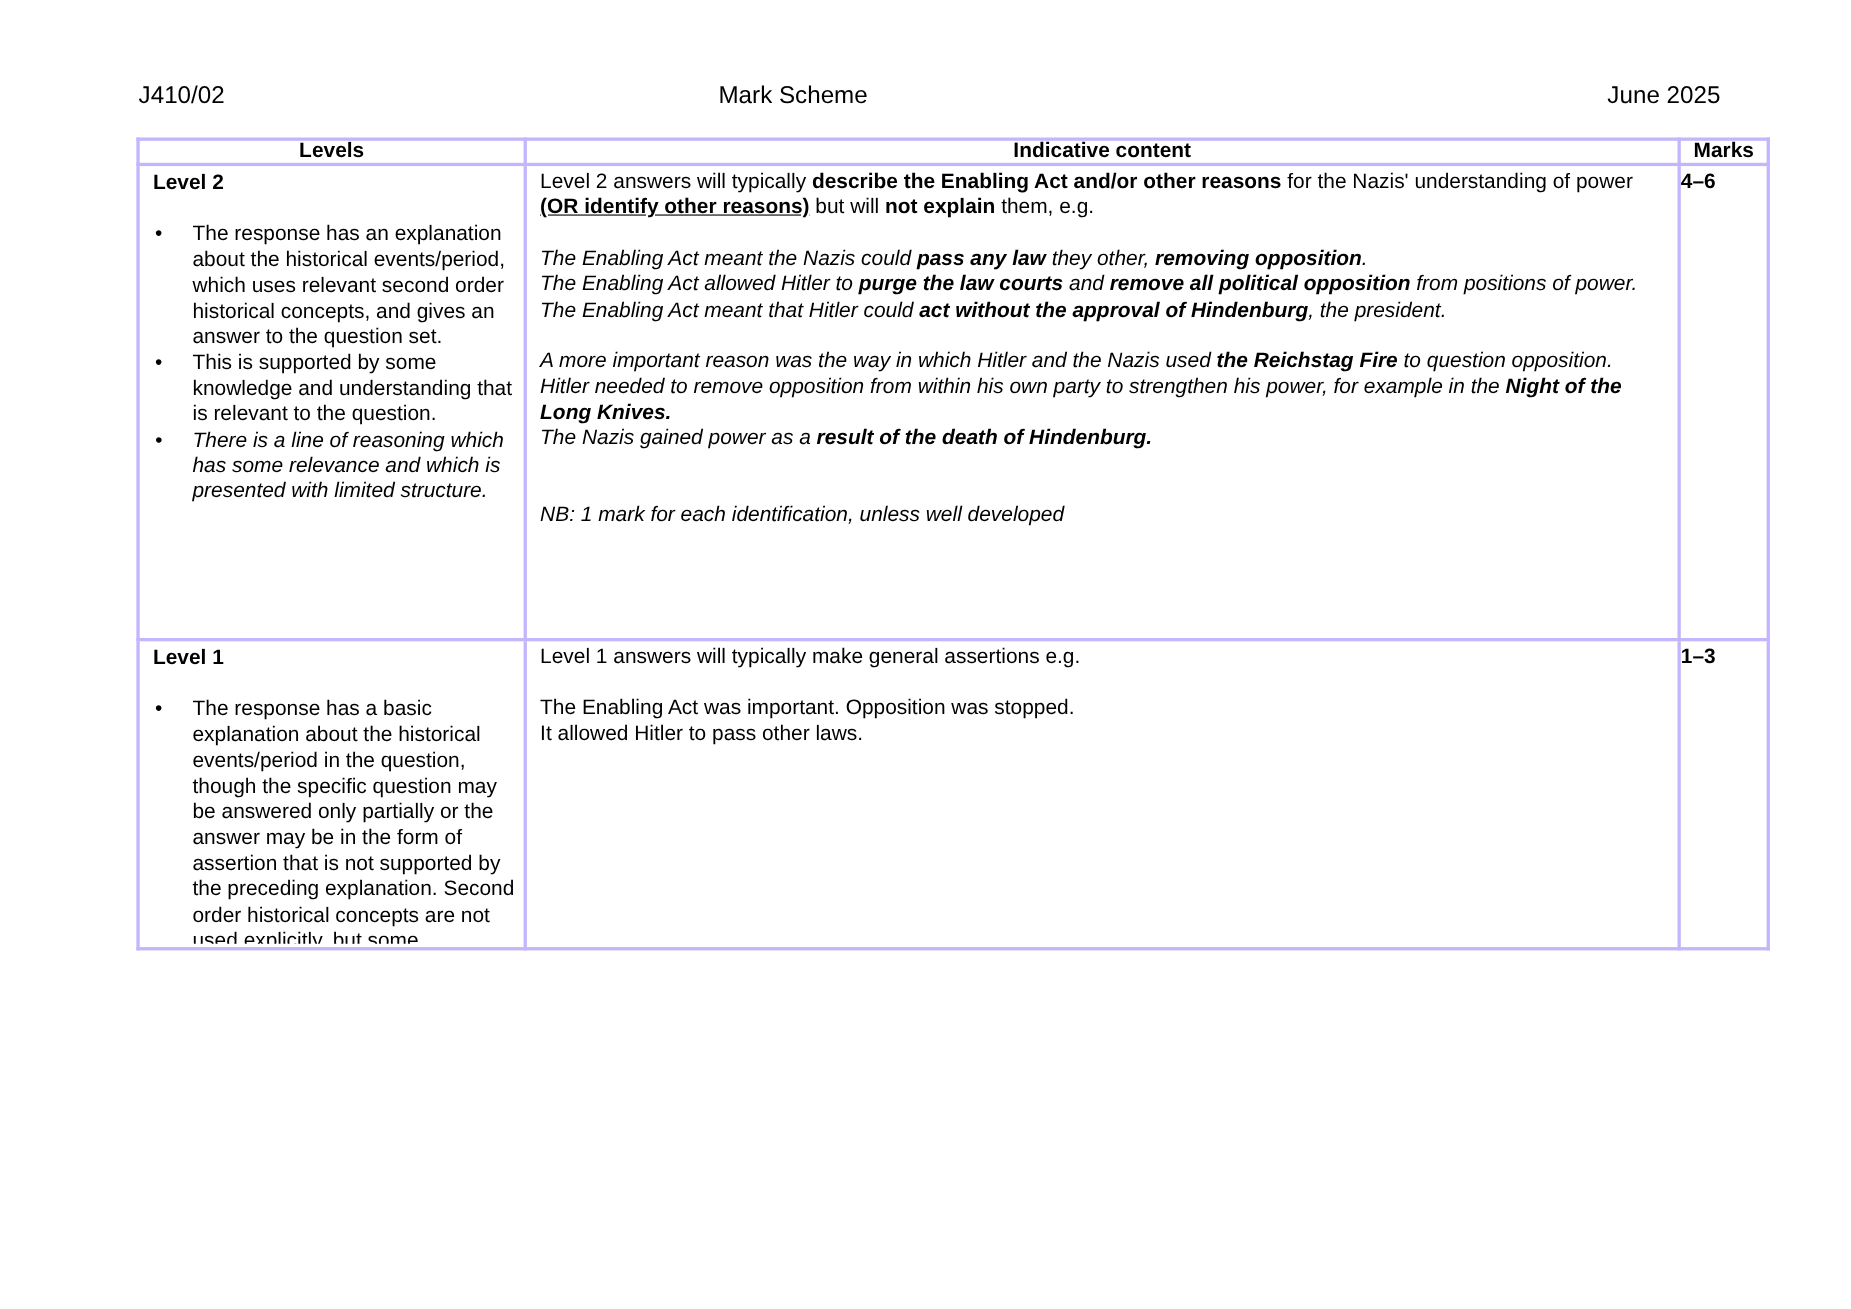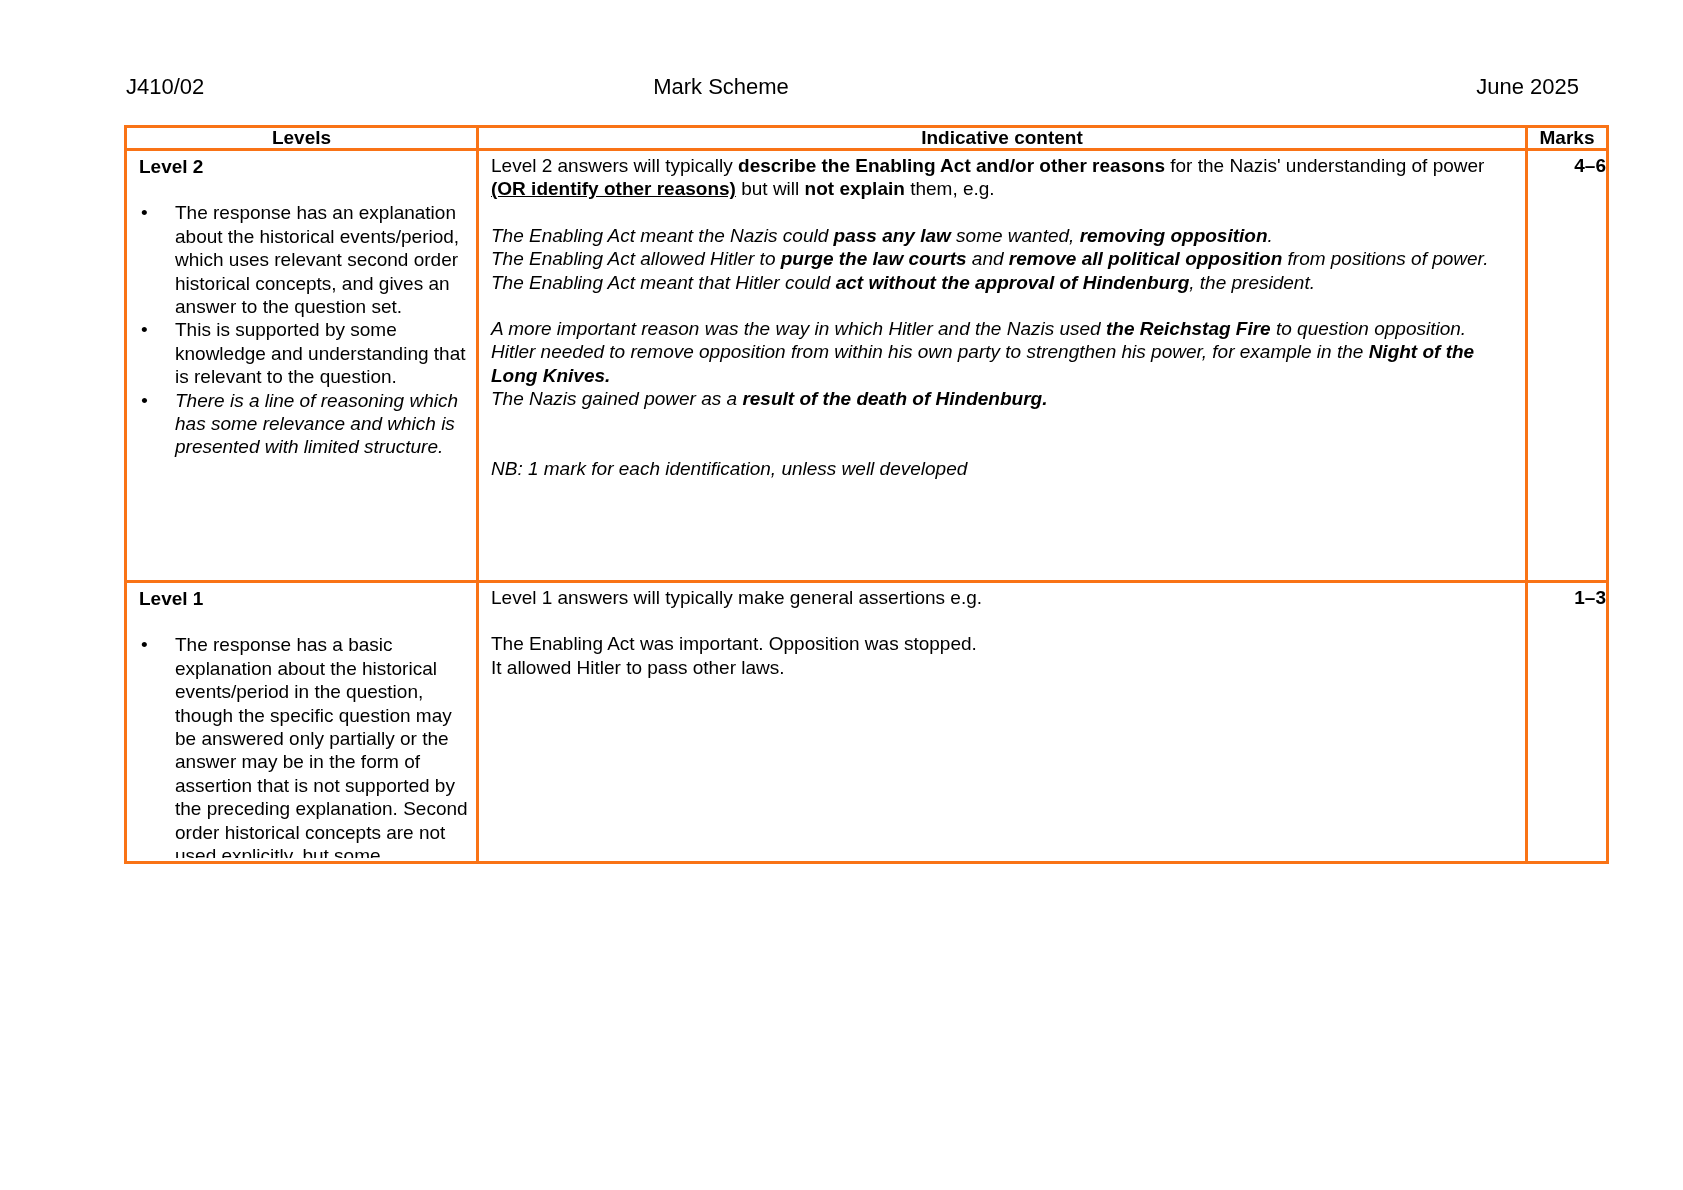--- a/index.html
+++ b/index.html
@@ -3,47 +3,47 @@
 <meta charset="utf-8">
 <style>
   html, body { margin: 0; padding: 0; background: #ffffff; }
   body {
     width: 1683px; height: 1190px; position: relative; overflow: hidden;
     font-family: "Liberation Sans", sans-serif; color: #000; font-size: 19px;
   }
   .hdr { position: absolute; top: 74px; font-size: 22px; text-align: center; }
   .hdr.left { left: 126px; }
   .hdr.center { left: 0; width: 1442px; text-align: center; }
-  .hdr.right { right: 104px; }
+  .hdr.right { right: 119px; }
 
   table.ms {
     position: absolute; left: 124px; top: 125px;
     width: 1482px; border-collapse: collapse; table-layout: fixed;
   }
   table.ms td, table.ms th {
-    border: 3px solid #f97316; vertical-align: top; padding: 0; line-height: 23.4px;
+    border: 3px solid #c4b5fd; vertical-align: top; padding: 0; line-height: 23.4px;
   }
   table.ms th { font-weight: bold; text-align: center; height: 20px; line-height: 20px; }
   col.c1 { width: 352px; }
   col.c2 { width: 1049px; }
   col.c3 { width: 81px; }
 
   .lvl { padding: 0 8px 0 12px !important; }
   .lvl .title { font-weight: bold; margin-top: 4px; }
   ul.b { list-style: none; margin: 0; padding: 0; }
   ul.b li { position: relative; padding-left: 36px; }
   ul.b li::before { content: "\2022"; position: absolute; left: 2px; top: 0; }
   .it { font-style: italic; }
   .gap { height: 23px; }
 
   .ind { padding: 0 10px 0 12px !important; }
   .ind p { margin: 0; }
   .b1 { font-weight: bold; }
   .u { font-weight: bold; text-decoration: underline; }
-  .mk { text-align: right; font-weight: bold; }
+  .mk { text-align: left; font-weight: bold; }
 
   tr.r1 td { height: 163px; }
   tr.r2 td { height: 426px; padding-top: 3px; }
   tr.r3 td { height: 275px; padding-top: 3px; }
   tr.r3 td.lvl { overflow: hidden; }
   .clip { height: 275px; overflow: hidden; }
 </style>
 </head>
 <body>
 
@@ -73,21 +73,21 @@
         <div class="gap"></div>
         <ul class="b">
           <li>The response has an explanation about the historical events/period, which uses relevant second order historical concepts, and gives an answer to the question set.</li>
           <li>This is supported by some knowledge and understanding that is relevant to the question.</li>
           <li class="it">There is a line of reasoning which has some relevance and which is presented with limited structure.</li>
         </ul>
       </td>
       <td class="ind">
         <p style="margin-top:3px"><span>Level 2 answers will typically </span><span class="b1">describe the Enabling Act and/or other reasons</span><span> for the Nazis' understanding of power </span><span class="u">(OR identify other reasons)</span><span> but will </span><span class="b1">not explain</span><span> them, e.g.</span></p>
         <div class="gap"></div>
-        <p class="it"><span>The Enabling Act meant the Nazis could </span><span class="b1">pass any law</span><span> some wanted, </span><span class="b1">removing opposition</span><span>.</span></p>
+        <p class="it"><span>The Enabling Act meant the Nazis could </span><span class="b1">pass any law</span><span> they other, </span><span class="b1">removing opposition</span><span>.</span></p>
         <p class="it"><span>The Enabling Act allowed Hitler to </span><span class="b1">purge the law courts</span><span> and </span><span class="b1">remove all political opposition</span><span> from positions of power.</span></p>
         <p class="it"><span>The Enabling Act meant that Hitler could </span><span class="b1">act without the approval of Hindenburg</span><span>, the president.</span></p>
         <div class="gap"></div>
         <p class="it"><span>A more important reason was the way in which Hitler and the Nazis used </span><span class="b1">the Reichstag Fire</span><span> to question opposition.</span></p>
         <p class="it"><span>Hitler needed to remove opposition from within his own party to strengthen his power, for example in the </span><span class="b1">Night of the Long Knives.</span></p>
         <p class="it"><span>The Nazis gained power as a </span><span class="b1">result of the death of Hindenburg.</span></p>
         <div class="gap"></div>
         <div class="gap"></div>
         <p class="it">NB: 1 mark for each identification, unless well developed</p>
       </td>

